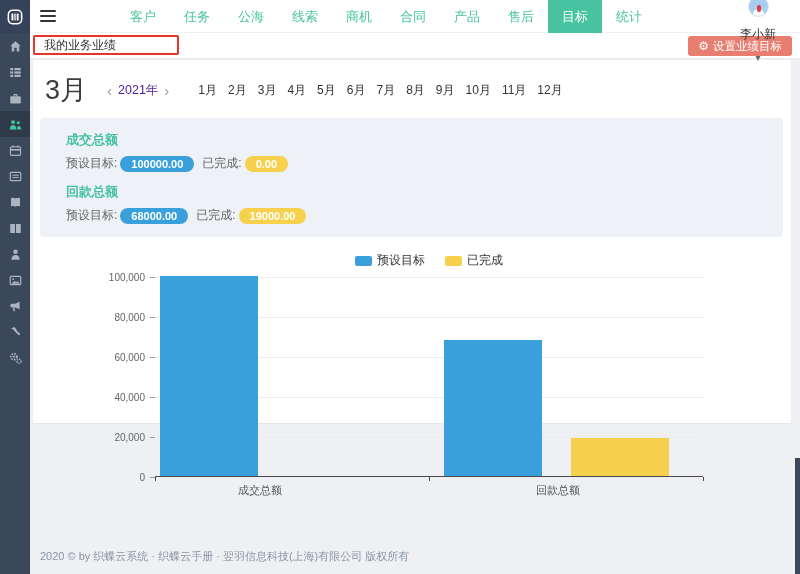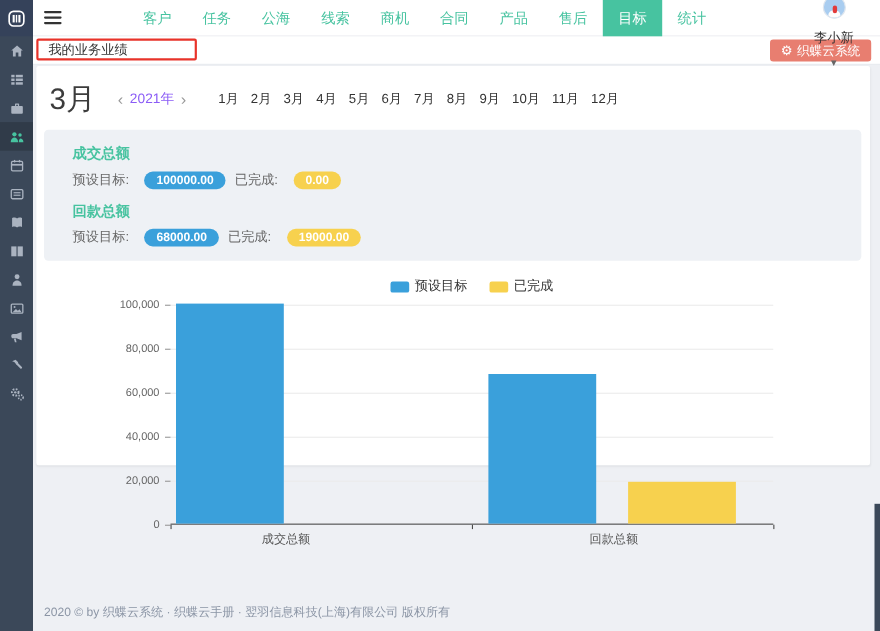--- a/index.html
+++ b/index.html
@@ -36,29 +36,29 @@
   .annotation-box { position:absolute; left:3px; top:2px; width:146px; height:20px; border:2px solid #e8332a; border-radius:2px; pointer-events:none; z-index:5; }
   .goal-btn { position:absolute; right:8px; top:3px; height:20px; background:#e87e70; color:#fff; border:none; border-radius:3px; font-size:11.5px; padding:0 10px; display:flex; align-items:center; gap:4px; cursor:pointer; font-family:inherit; }
   .goal-btn .gear { font-size:12px; line-height:1; }
 
   
   .card { position:absolute; left:33px; top:60px; width:758px; height:363px; background:#fff; box-shadow:0 1px 2px rgba(0,0,0,0.05); border-radius:2px; }
   .month-row { display:flex; align-items:center; padding:12px 0 0 12px; height:48px; }
   .big-month { font-size:27px; color:#3c3c3c; }
   .year-nav { display:flex; align-items:center; margin-left:16px; }
   .yr-arrow { color:#999; font-size:15px; cursor:pointer; padding:0 4px; }
-  .yr-label { font-size:12.5px; color:#8b5cf6; margin:0 2px; }
+  .yr-label { font-size:12.5px; color:#4c1d95; margin:0 2px; }
   .month-list { display:flex; margin-left:14px; }
   .month-link { font-size:12px; color:#333; margin-left:11px; cursor:pointer; }
 
   .summary-panel { margin:10px 8px 0 7px; background:#eef1f5; border-radius:4px; padding:13px 0 13px 26px; }
   .sum-group + .sum-group { margin-top:11px; }
   .sum-label { font-size:13px; font-weight:bold; color:#47c3a0; margin-bottom:6px; }
   .sum-line { font-size:12px; color:#666; display:flex; align-items:center; }
-  .pill { display:inline-block; border-radius:9px; padding:2px 11px; font-size:11px; font-weight:bold; color:#fff; margin:0 8px 0 14px; }
+  .pill { display:inline-block; border-radius:9px; padding:2px 11px; font-size:11px; font-weight:bold; color:#fff; margin:0 8px 0 3px; }
   .pill.blue { background:#3aa0db; }
   .pill.yellow { background:#f7d14e; }
 
   .legend { margin:15px 0 0 122px; width:548px; display:flex; justify-content:center; gap:20px; }
   .legend-item { display:flex; align-items:center; gap:5px; font-size:12px; color:#333; }
   .legend-swatch { width:17px; height:10px; border-radius:2px; }
 
   .chart { position:relative; height:232px; }
   .plot { position:absolute; left:122px; top:8px; width:548px; height:200px; border-bottom:1.5px solid #4a4a4a; }
   .gridline { position:absolute; left:0; width:100%; height:1px; background:#ececec; }
@@ -203,21 +203,21 @@
   </div>
 </div>
 
 <div class="tabbar">
   <div class="tabs">
     <span class="tab">我的业务业绩</span>
   </div>
   <div class="annotation-box"></div>
   <button class="goal-btn">
     <span class="gear">⚙</span>
-    <span>织蝶云系统</span>
+    <span>设置业绩目标</span>
   </button>
 </div>
 
 <div class="card">
 
   <div class="month-row">
     <span class="big-month">3月</span>
     <span class="year-nav">
       <span class="yr-arrow">‹</span>
       <span class="yr-label">2021年</span>

